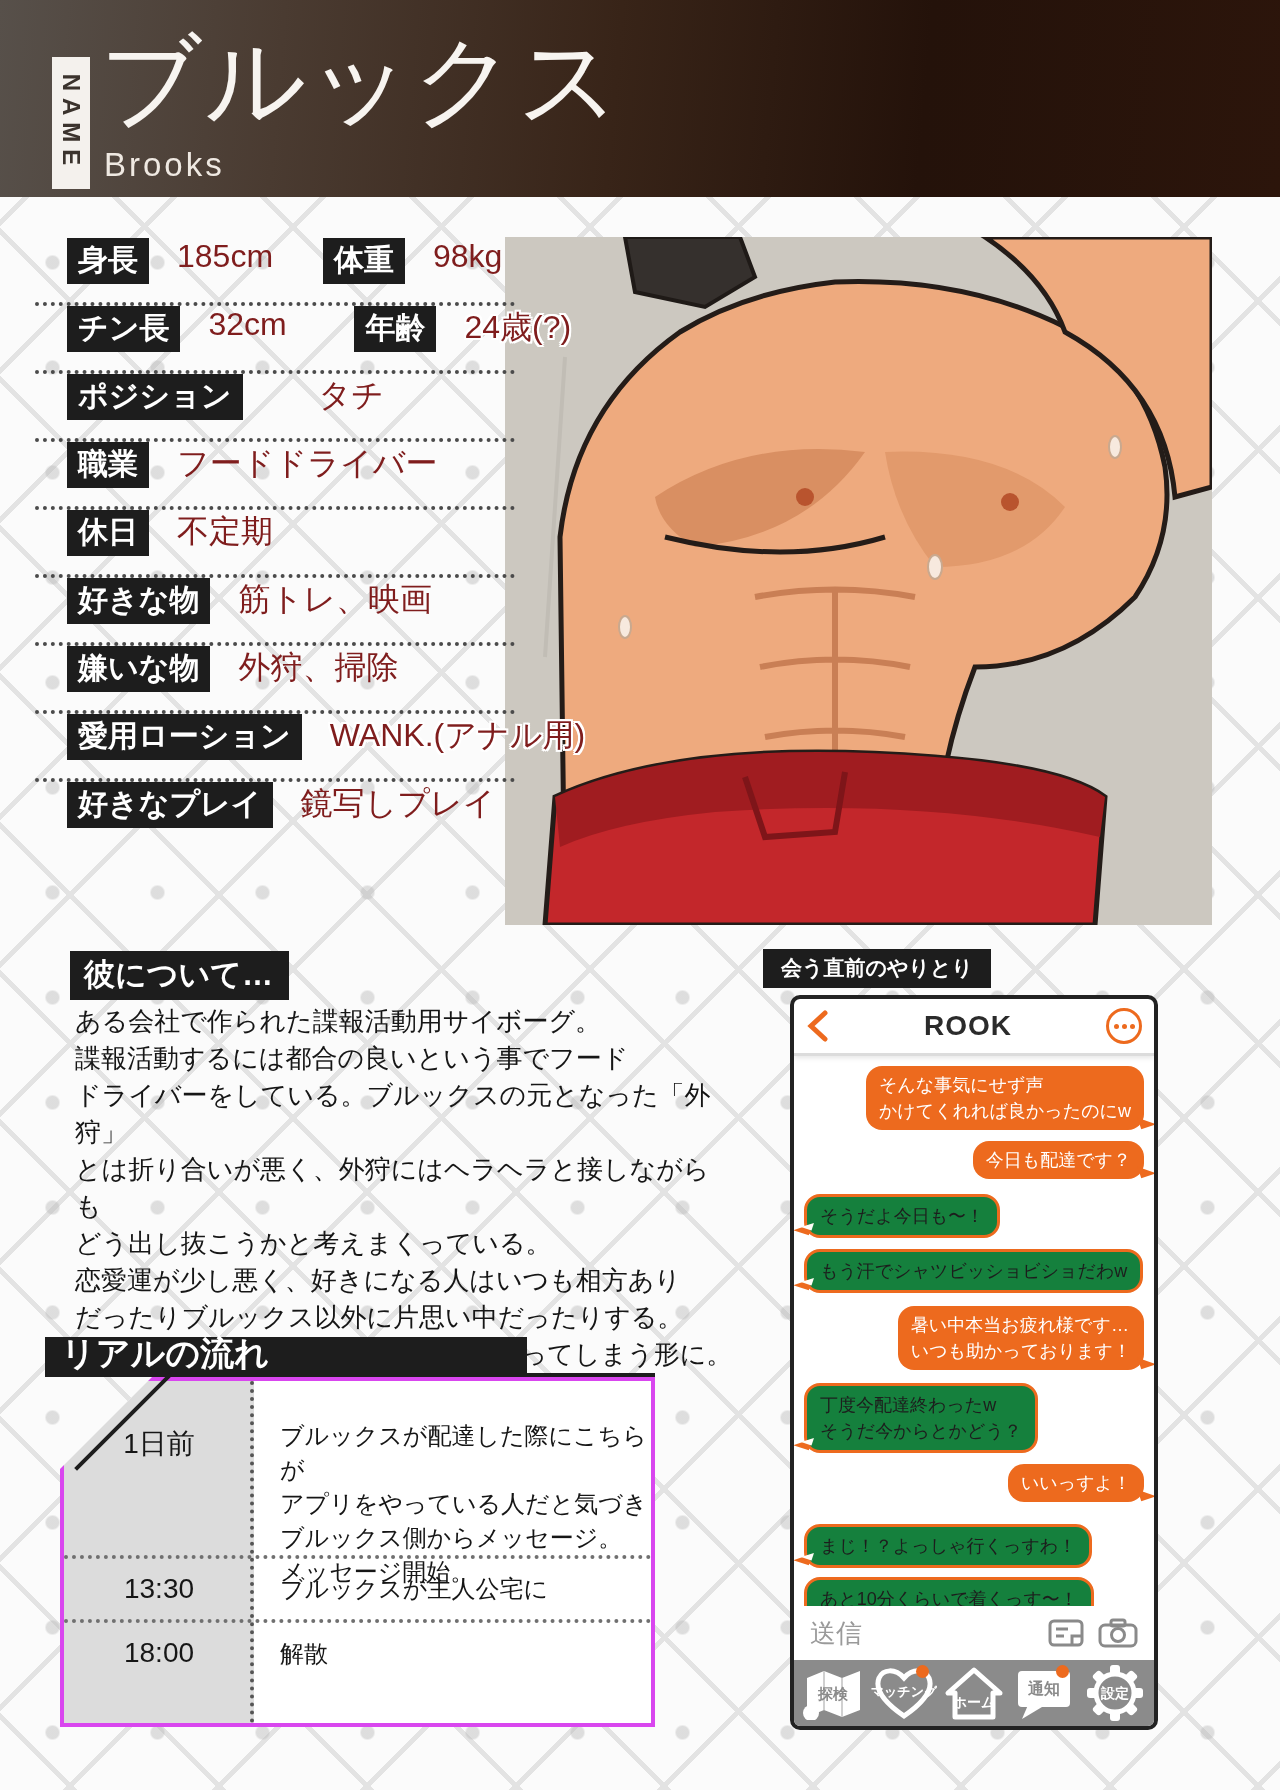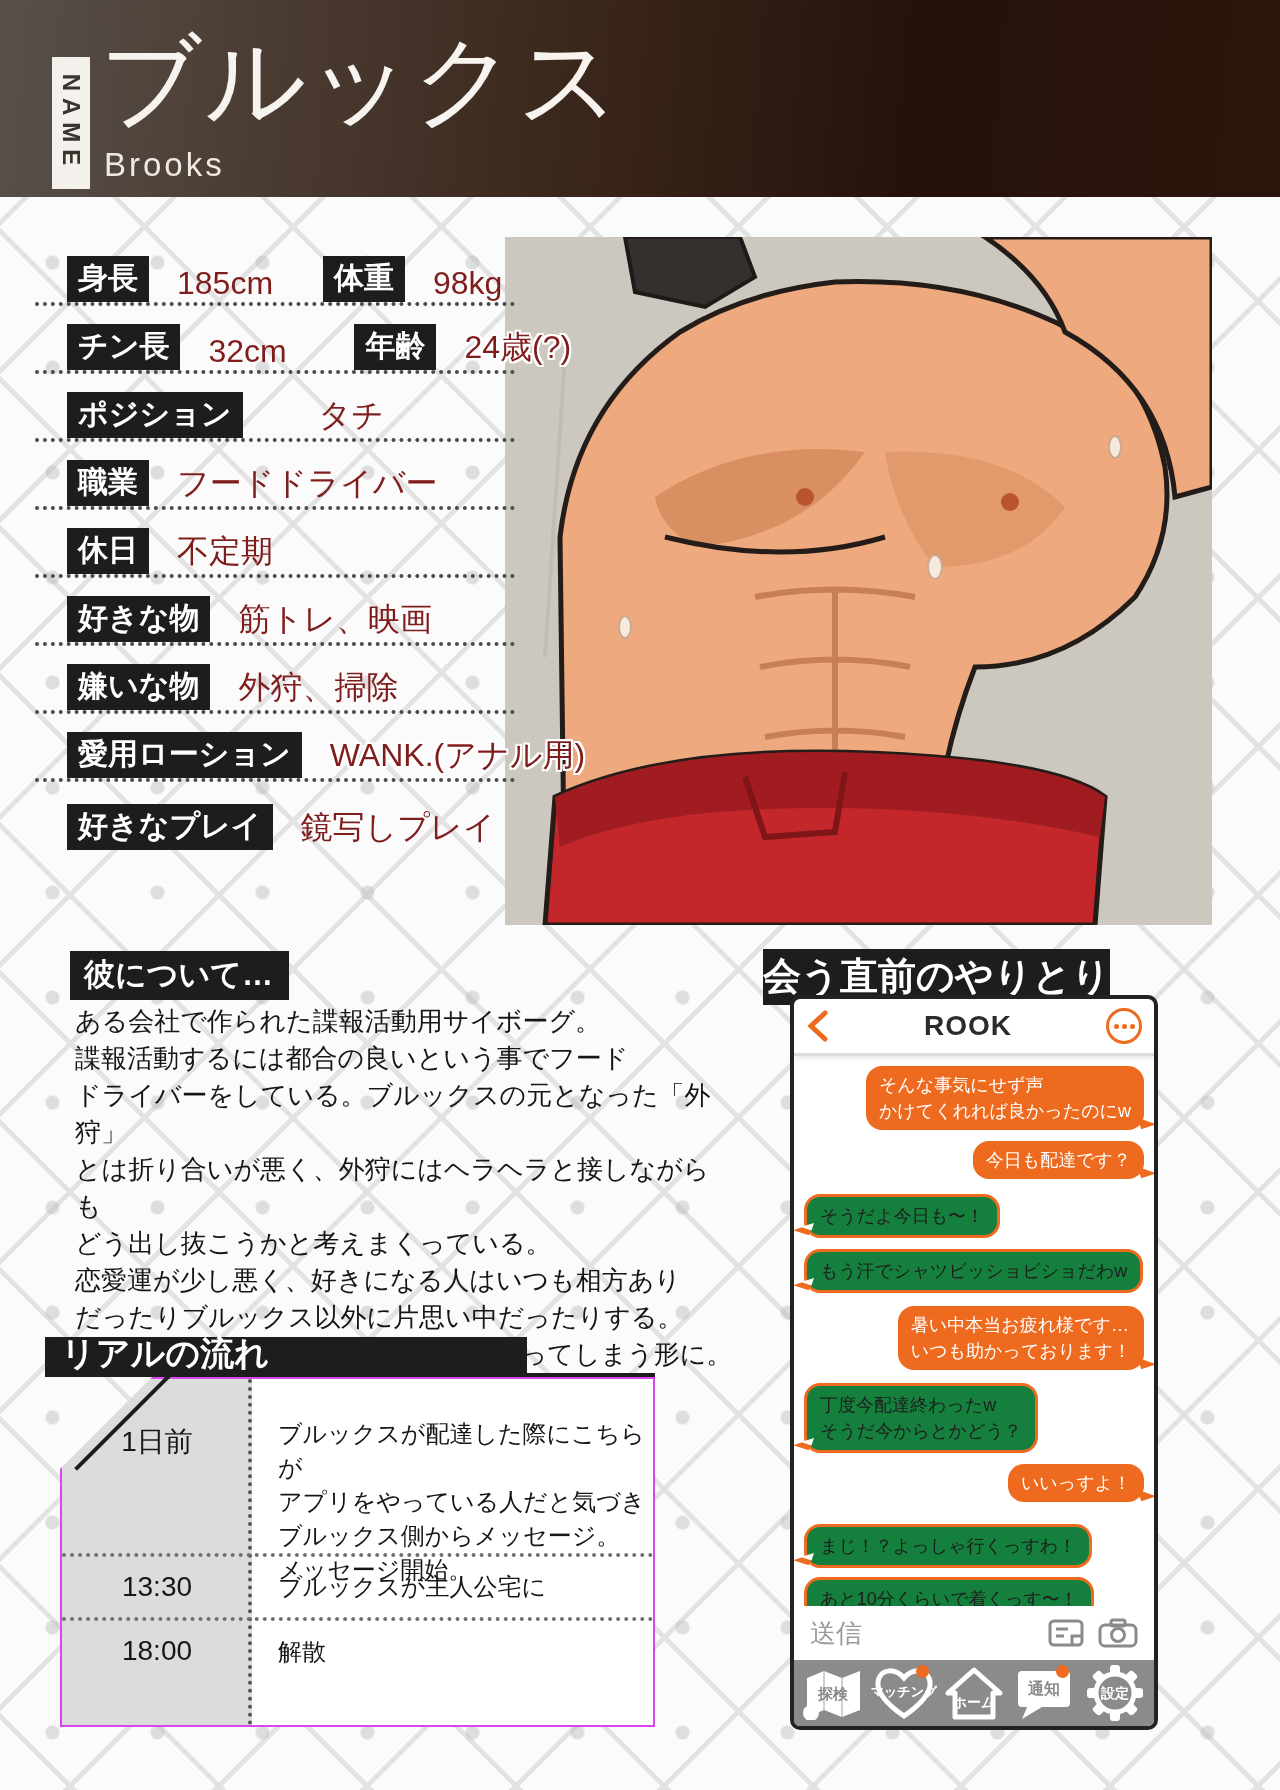--- a/index.html
+++ b/index.html
@@ -20,55 +20,55 @@
   .name-box{left:52px;top:57px;width:38px;height:132px;background:#f4f1ed;
     display:flex;align-items:center;justify-content:center;}
   .name-box span{display:block;transform:rotate(90deg);transform-origin:center;
     font-size:24px;font-weight:bold;letter-spacing:7px;color:#3b332d;white-space:nowrap;}
   .title{left:100px;top:30px;font-size:100px;font-weight:400;color:#f7f4f0;letter-spacing:2px;line-height:1;}
   .subtitle{left:104px;top:146px;font-size:33px;color:#efe9e2;letter-spacing:3px;}
   
   .photo{left:505px;top:237px;width:707px;height:688px;}
   
   .stats{left:35px;top:238px;width:480px;}
-  .srow{display:flex;align-items:flex-end;height:68px;padding-left:32px;gap:28px;
+  .srow{display:flex;align-items:flex-start;height:68px;padding-left:32px;gap:28px;
     border-bottom:4px dotted #4b4b4b;box-sizing:border-box;white-space:nowrap;}
   .srow:last-child{border-bottom:none;}
   .chip{display:inline-block;background:#1d1d1d;color:#fff;font-weight:bold;
     font-size:30px;line-height:1;padding:7px 11px 9px;white-space:nowrap;}
   .val{font-size:32px;color:#7f1d1d;}
   .v1{min-width:118px;}
   .gap-l{margin-left:48px;}
   .outline{text-shadow:-2px 0 #fff,2px 0 #fff,0 -2px #fff,0 2px #fff,-2px -2px #fff,2px 2px #fff,-2px 2px #fff,2px -2px #fff;}
   
   .about-chip{left:70px;top:951px;}
   .about-chip .chip{font-size:31px;padding:8px 16px 10px 14px;}
   .about-text{left:75px;top:1003px;width:660px;font-size:26px;line-height:37px;
     color:#161616;white-space:pre-line;}
   
   .flow-bar{left:45px;top:1337px;width:482px;height:40px;background:#1d1d1d;color:#fff;
     font-size:34px;font-weight:bold;display:flex;align-items:flex-end;padding-left:16px;box-sizing:border-box;}
   .flow-underline{left:45px;top:1373px;width:610px;height:4px;background:#1d1d1d;}
   .timeline{left:60px;top:1377px;width:595px;height:350px;background:#fff;
-    border:2px solid #d946ef;box-sizing:border-box;
+    border:4px solid #d946ef;box-sizing:border-box;
     clip-path:polygon(92px 0,100% 0,100% 100%,0 100%,0 92px);}
   .tl-timecol-bg{position:absolute;left:0;top:0;width:190px;height:100%;background:#dcdcdc;
     border-right:4px dotted #555;box-sizing:border-box;}
   .tl-row{position:absolute;left:0;width:100%;display:flex;box-sizing:border-box;}
   .tl-r1{top:0;height:178px;border-bottom:4px dotted #707070;}
   .tl-r2{top:178px;height:64px;border-bottom:4px dotted #707070;align-items:center;}
   .tl-r3{top:242px;height:100px;padding-top:14px;}
   .tl-time{width:190px;text-align:center;font-size:28px;color:#161616;flex:none;}
   .tl-r1 .tl-time{padding-top:44px;}
   .tl-desc{padding-left:26px;font-size:24px;line-height:34px;color:#161616;white-space:pre-line;}
   .tl-r1 .tl-desc{padding-top:38px;}
   .tl-cut-line{left:56px;top:1420px;width:134px;height:4px;background:#1d1d1d;transform:rotate(-45deg);}
   
   .meet-chip{left:763px;top:949px;}
-  .meet-chip .chip{font-size:38px;padding:8px 0 10px;}
+  .meet-chip .chip{font-size:21px;padding:8px 18px 10px;}
   .phone{left:790px;top:995px;width:368px;height:735px;background:#fff;
     border:4px solid #222;border-radius:10px;box-sizing:border-box;overflow:hidden;
     display:flex;flex-direction:column;}
   .phone-header{height:54px;flex:none;display:flex;align-items:center;justify-content:space-between;
     padding:0 12px;border-bottom:3px solid #dcdcdc;box-shadow:0 2px 5px rgba(0,0,0,.10);}
   .contact-name{font-size:28px;font-weight:bold;color:#2b2b2b;letter-spacing:1px;}
   .more-btn{width:36px;height:36px;border:3px solid #ed6a1e;border-radius:50%;box-sizing:border-box;
     display:flex;align-items:center;justify-content:center;gap:3px;background:#fff;}
   .more-btn i{width:5px;height:5px;border-radius:50%;background:#ed6a1e;}
   .messages{flex:1;overflow:hidden;display:flex;flex-direction:column;padding:4px 10px 0;position:relative;}

